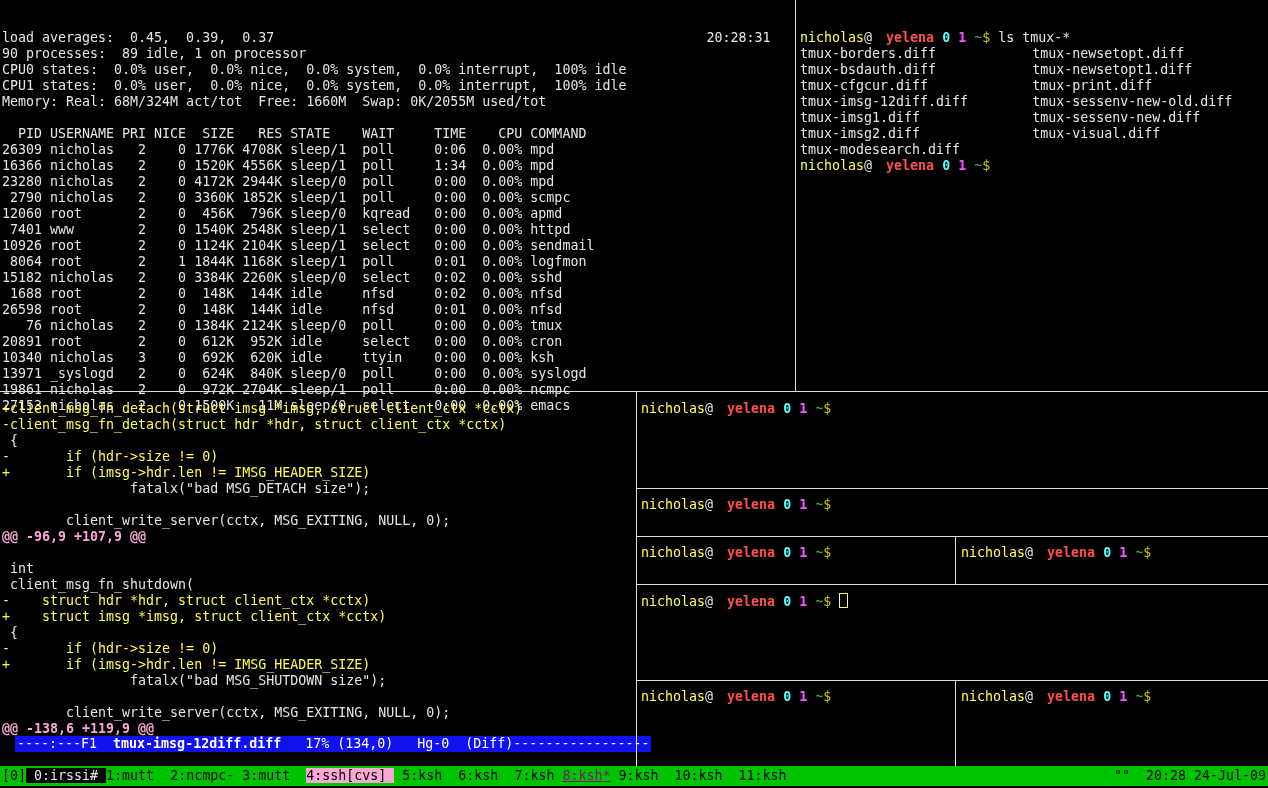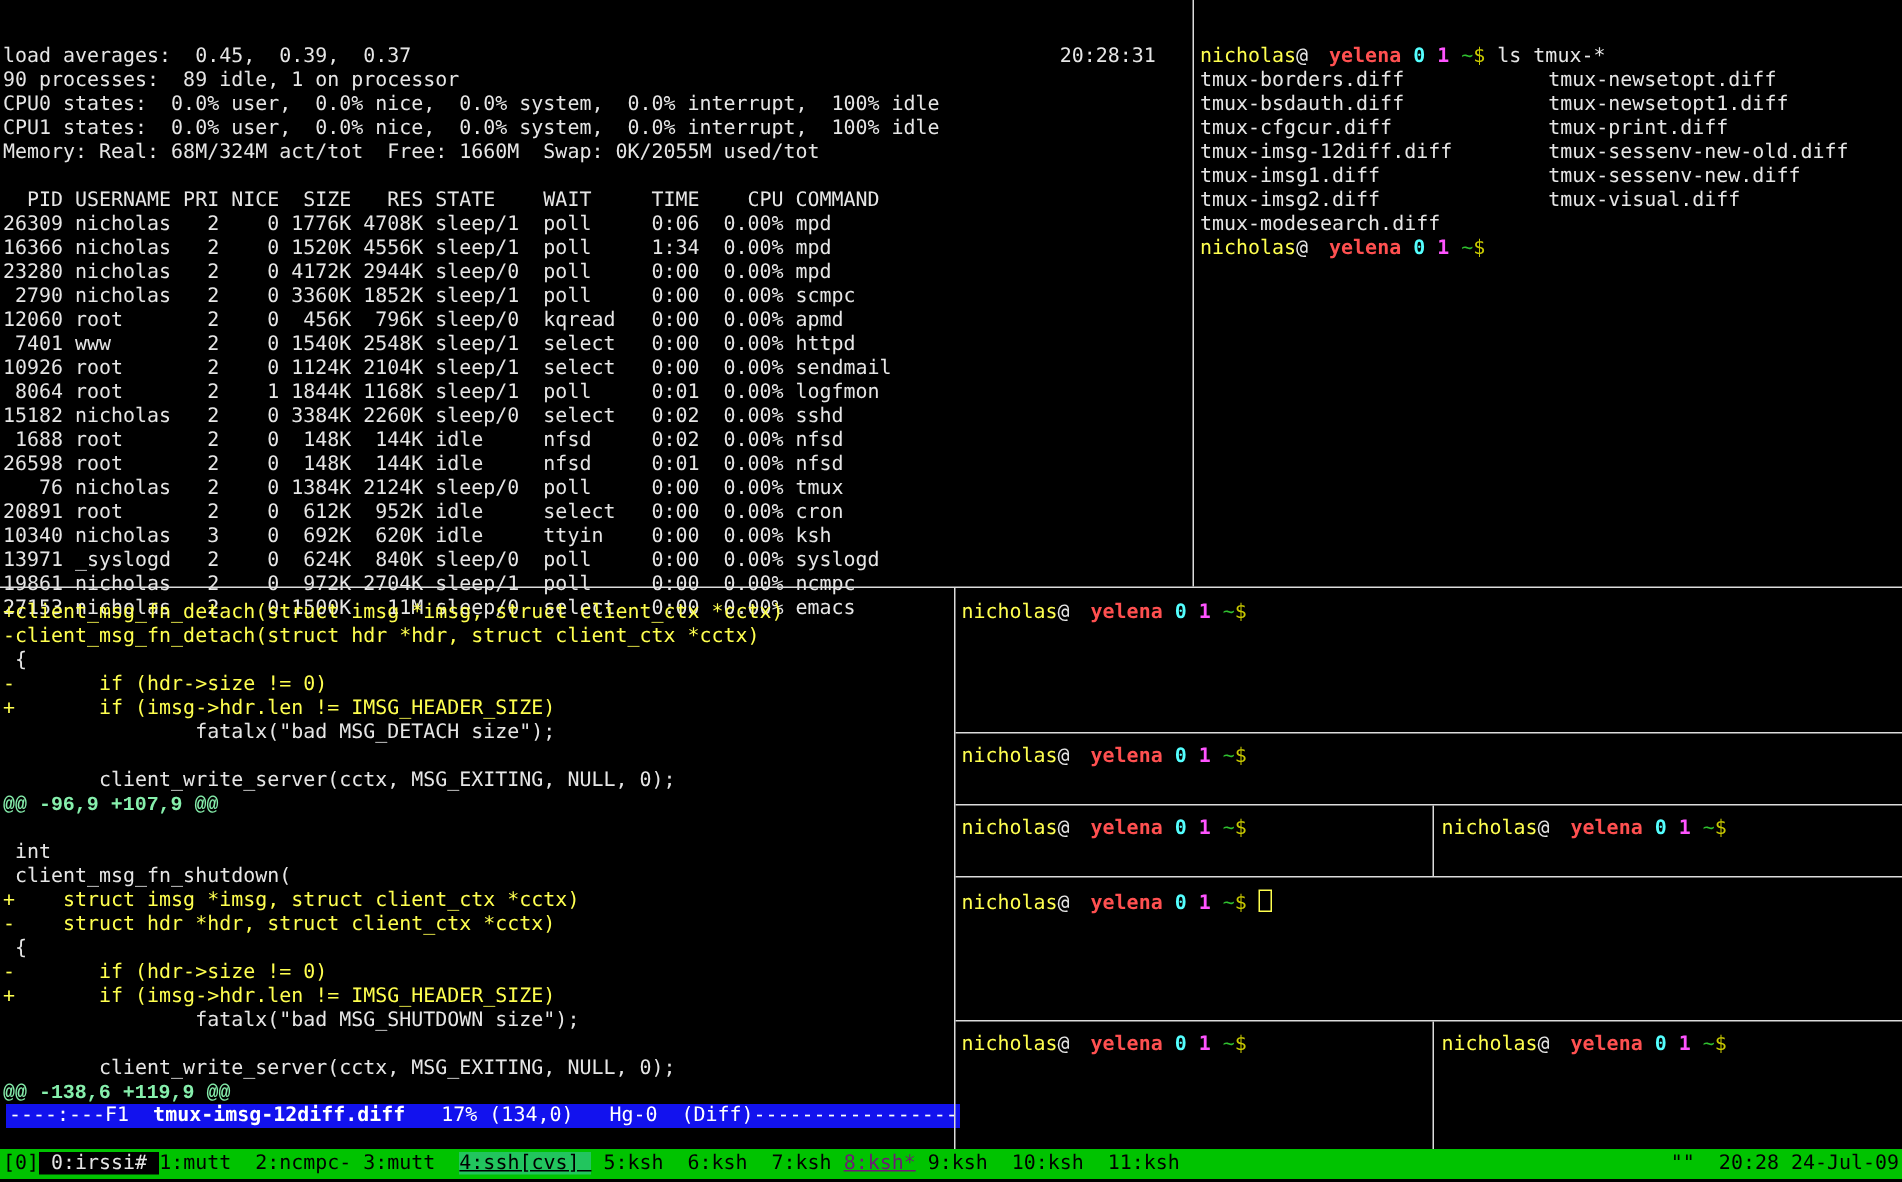--- a/index.html
+++ b/index.html
@@ -8,35 +8,35 @@
   pre{margin:0;font:inherit;white-space:pre;}
   .pane{position:absolute;}
   
   .w{color:#e6e6e6;margin-top:29px;}
   .y{color:#ffff4f;font-weight:normal;}
   .o{color:#c9c900;}
   .r{color:#ff5050;font-weight:bold;padding-left:14px;}
   .c{color:#54ffff;font-weight:bold;}
   .m{color:#ff54ff;font-weight:bold;}
   .g{color:#2fbf2f;}
-  .gl{color:#86efac;font-weight:bold;font-family:Liberation Mono, monospace;}
+  .gl{color:#f9a8d4;font-weight:bold;}
   .border{position:absolute;background:#dcdcdc;}
   
-  #modeline{position:absolute;left:4px;top:736px;width:636px;height:16px;background:#1212ee;
+  #modeline{position:absolute;left:15px;top:736px;width:636px;height:16px;background:#1212ee;
             color:#fff;padding-left:2px;box-sizing:border-box;white-space:pre;}
   #modeline .file{font-weight:bold;color:#ffffff;}
   
   .cursor{display:inline-block;width:7px;height:13px;border:1px solid #ffff4f;
           vertical-align:-2px;margin-left:8px;}
   
   #statusbar{position:absolute;left:0;top:766px;width:1268px;height:20px;background:#00c300;
              color:#000;display:flex;align-items:center;white-space:pre;padding:0 2px;box-sizing:border-box;}
   #statusbar .seg-normal{color:#000;}
   #statusbar .seg-alert{background:#000;color:#e5e5e5;text-align:center;}
-  #statusbar .seg-blue{background:#22c55e;color:#000;text-decoration:underline;}
+  #statusbar .seg-blue{background:#f9a8d4;color:#000;}
   #statusbar .seg-current{color:#701a75;text-decoration:underline;}
   #statusbar .right{margin-left:auto;color:#000;}
 </style>
 </head>
 <body>
 
 <div id="screen">
 
   <div class="pane" style="left:2px;top:1px;width:790px;height:384px;">
     <pre id="top-pre" class="w">load averages:  0.45,  0.39,  0.37                                                      20:28:31
@@ -83,22 +83,22 @@
 </span><span class="w"> {
 </span><span class="y">-       if (hdr-&gt;size != 0)
 </span><span class="y">+       if (imsg-&gt;hdr.len != IMSG_HEADER_SIZE)
 </span><span class="w">                fatalx("bad MSG_DETACH size");
 </span><span class="w">
 </span><span class="w">        client_write_server(cctx, MSG_EXITING, NULL, 0);
 </span><span class="gl">@@ -96,9 +107,9 @@
 </span><span class="w">
 </span><span class="w"> int
 </span><span class="w"> client_msg_fn_shutdown(
+</span><span class="y">-    struct hdr *hdr, struct client_ctx *cctx)
 </span><span class="y">+    struct imsg *imsg, struct client_ctx *cctx)
-</span><span class="y">-    struct hdr *hdr, struct client_ctx *cctx)
 </span><span class="w"> {
 </span><span class="y">-       if (hdr-&gt;size != 0)
 </span><span class="y">+       if (imsg-&gt;hdr.len != IMSG_HEADER_SIZE)
 </span><span class="w">                fatalx("bad MSG_SHUTDOWN size");
 </span><span class="w">
 </span><span class="w">        client_write_server(cctx, MSG_EXITING, NULL, 0);
 </span><span class="gl">@@ -138,6 +119,9 @@
 </span></pre>
   </div>
 

